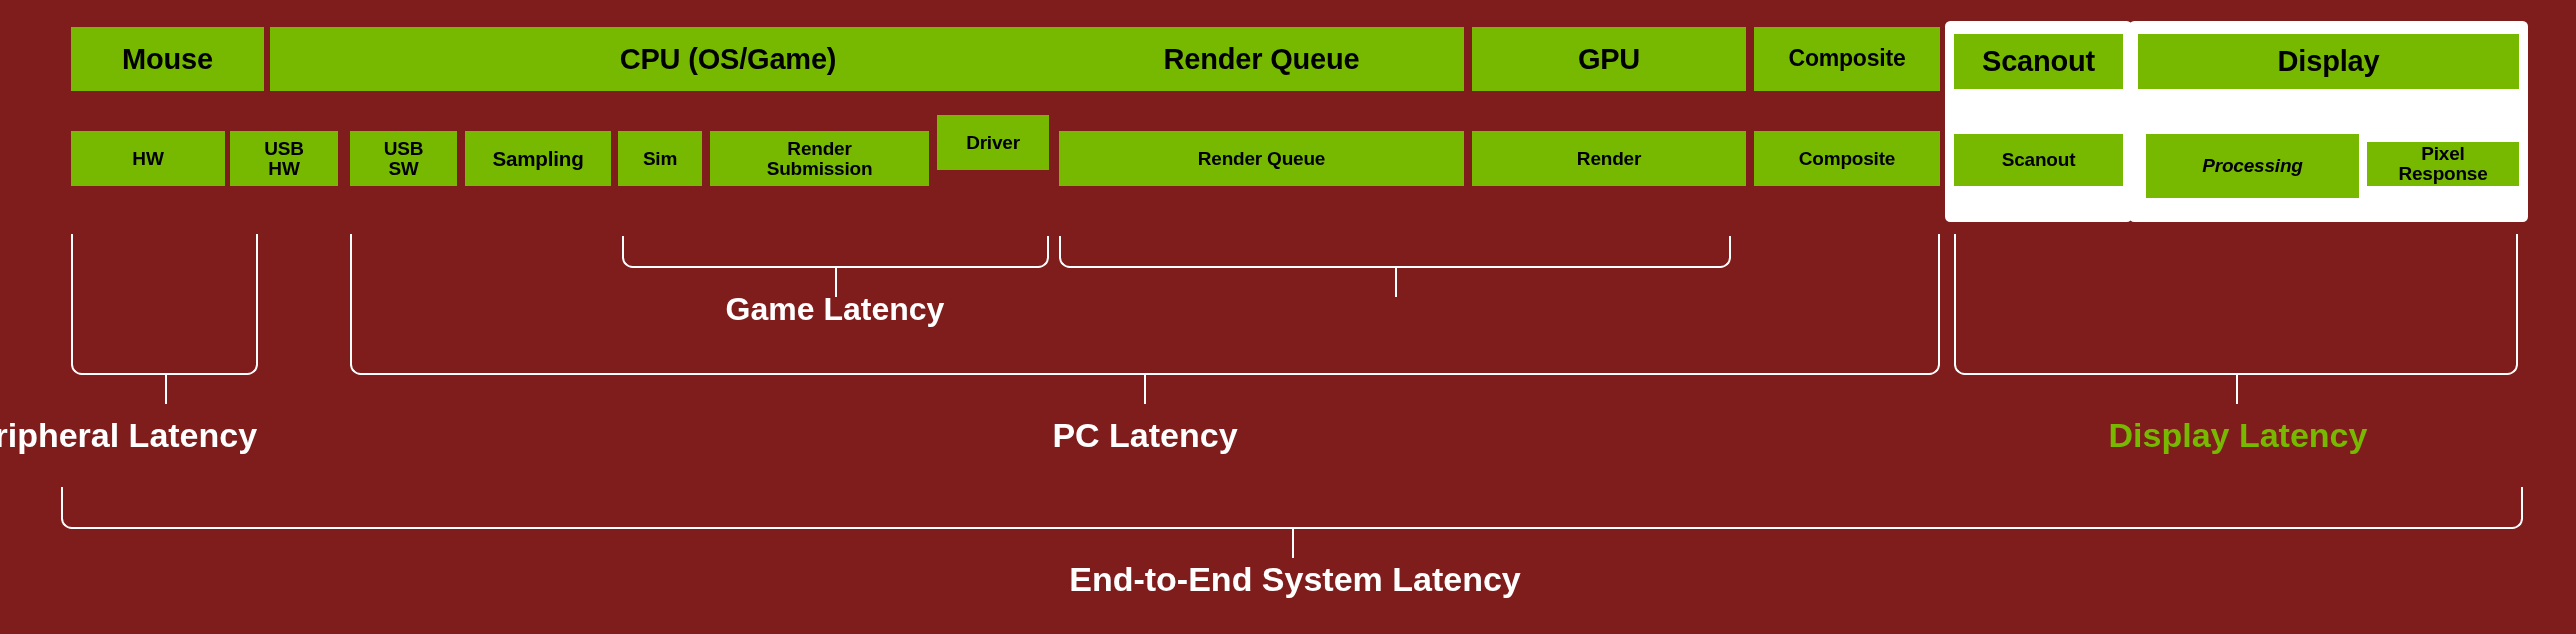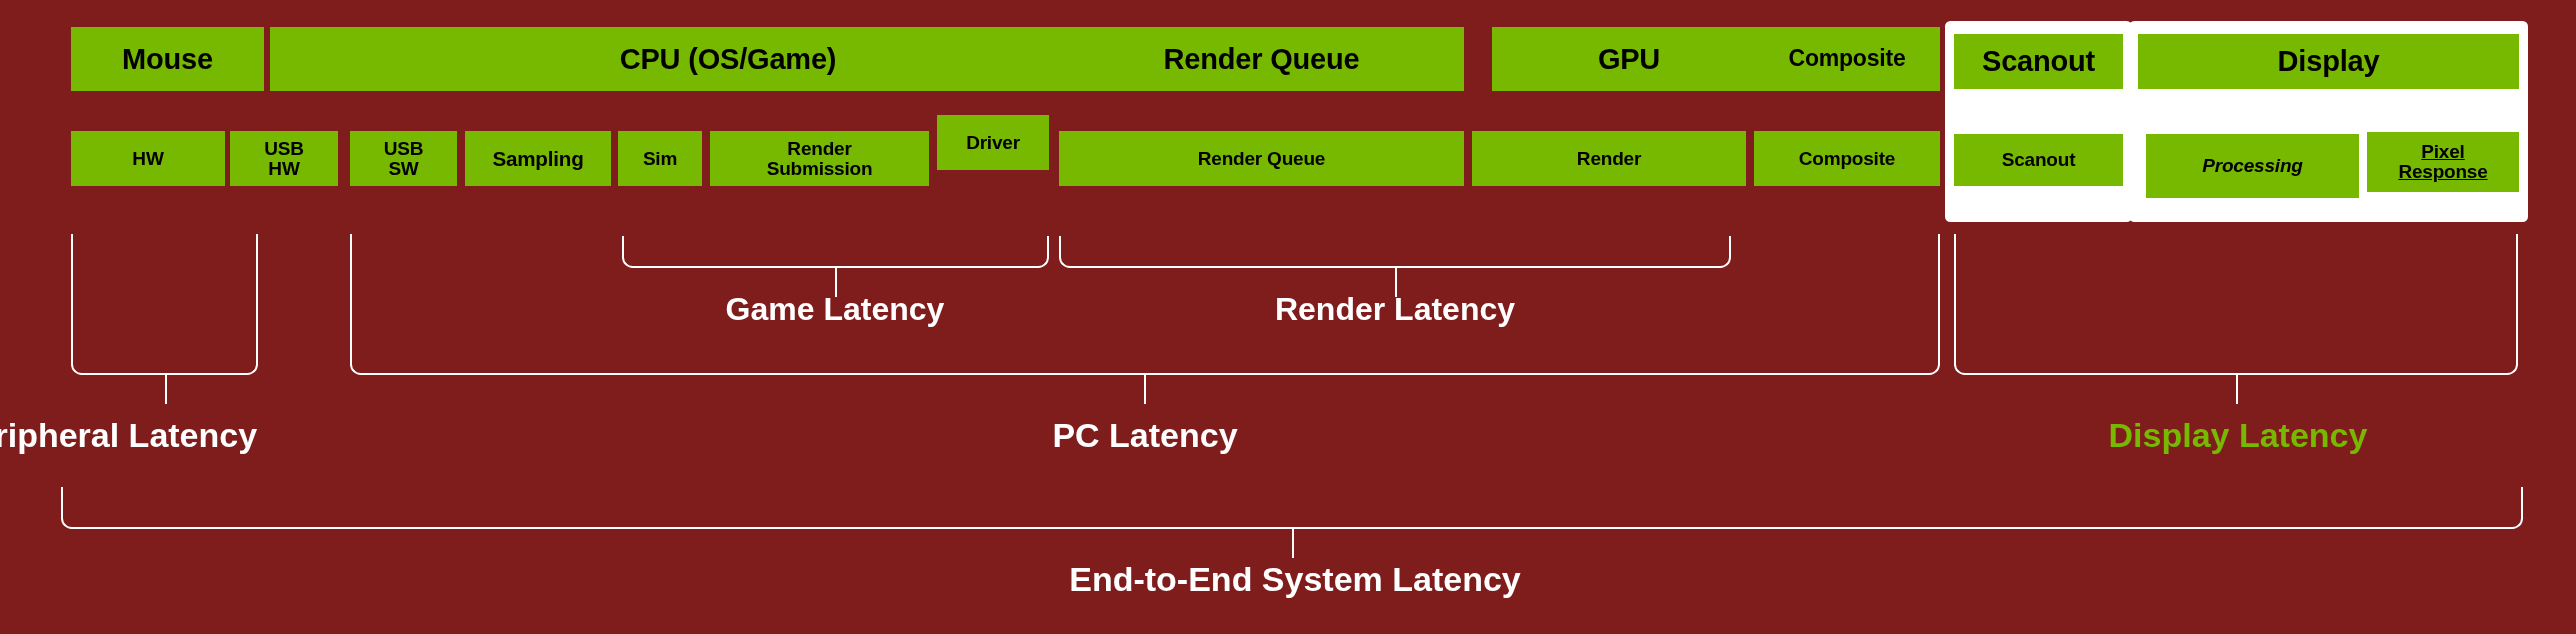--- a/index.html
+++ b/index.html
@@ -88,21 +88,21 @@
 
 <div id="stage">
 
   <div class="white-wrap" style="left:1945px; top:21.3px; width:187px; height:201px;"></div>
   <div class="white-wrap" style="left:2129px; top:21.3px; width:399px; height:201px;"></div>
 
   <div class="row1">
     <div class="box" style="left:71px;  top:27px; width:193px;  height:64px;">Mouse</div>
     <div class="box" style="left:270px; top:27px; width:916px; height:64px;">CPU (OS/Game)</div>
     <div class="box" style="left:1059px; top:27px; width:405px; height:64px;">Render Queue</div>
-    <div class="box" style="left:1472px; top:27px; width:274px; height:64px;margin-left:20px;">GPU</div>
+    <div class="box" style="left:1472px; top:27px; width:274px; height:64px;">GPU</div>
     <div class="box small" style="left:1754px; top:27px; width:186px; height:64px;">Composite</div>
     <div class="box" style="left:1954px; top:34px; width:169px; height:55px;">Scanout</div>
     <div class="box" style="left:2138px; top:34px; width:381px; height:55px;">Display</div>
   </div>
 
   <div class="row2">
     <div class="box" style="left:71px;  top:131px; width:154px; height:55px;">HW</div>
     <div class="box" style="left:230px; top:131px; width:108px; height:55px;">USB
 HW</div>
     <div class="box" style="left:350px; top:131px; width:107px; height:55px;">USB
@@ -110,21 +110,21 @@
     <div class="box tiny" style="left:465px; top:131px; width:146px; height:55px;">Sampling</div>
     <div class="box" style="left:618px; top:131px; width:84px; height:55px;">Sim</div>
     <div class="box" style="left:710px; top:131px; width:219px; height:55px;">Render
 Submission</div>
     <div class="box" style="left:937px; top:115px; width:112px; height:55px;">Driver</div>
     <div class="box" style="left:1059px; top:131px; width:405px; height:55px;">Render Queue</div>
     <div class="box" style="left:1472px; top:131px; width:274px; height:55px;">Render</div>
     <div class="box" style="left:1754px; top:131px; width:186px; height:55px;">Composite</div>
     <div class="box" style="left:1954px; top:134px; width:169px; height:52px;">Scanout</div>
     <div class="box" style="left:2146px; top:134px; width:213px; height:64px;font-style:italic;">Processing</div>
-    <div class="box" style="left:2367px; top:132px; width:152px; height:60px;text-decoration:underline;">Pixel
+    <div class="box" style="left:2367px; top:142px; width:152px; height:44px;">Pixel
 Response</div>
   </div>
 
   <div class="brace" style="left:622px; top:236px; width:427px; height:32px;">
     <div class="bar"></div>
     <div class="tick" style="left:213px;"></div>
   </div>
 
   <div class="brace" style="left:1059px; top:236px; width:672px; height:32px;">
     <div class="bar"></div>
@@ -146,21 +146,20 @@
     <div class="tick" style="left:282px;"></div>
   </div>
 
   <div class="brace" style="left:61px; top:487px; width:2462px; height:42px;">
     <div class="bar"></div>
     <div class="tick" style="left:1231px;"></div>
   </div>
 
   <div class="caption" style="left:835px; top:291px; font-size:32px;">Game Latency</div>
 
-  <div class="caption" style="left:1395px; top:291px; font-size:32px;">Render Latency</div>
 
   <div class="caption" style="left:105px; top:416px; font-size:34px;">Peripheral Latency</div>
 
   <div class="caption" style="left:1145px; top:416px; font-size:34px;">PC Latency</div>
 
   <div class="caption green" style="left:2238px; top:416px; font-size:34px;">Display Latency</div>
 
   <div class="caption" style="left:1295px; top:560px; font-size:34px;">End-to-End System Latency</div>
 
 </div>

